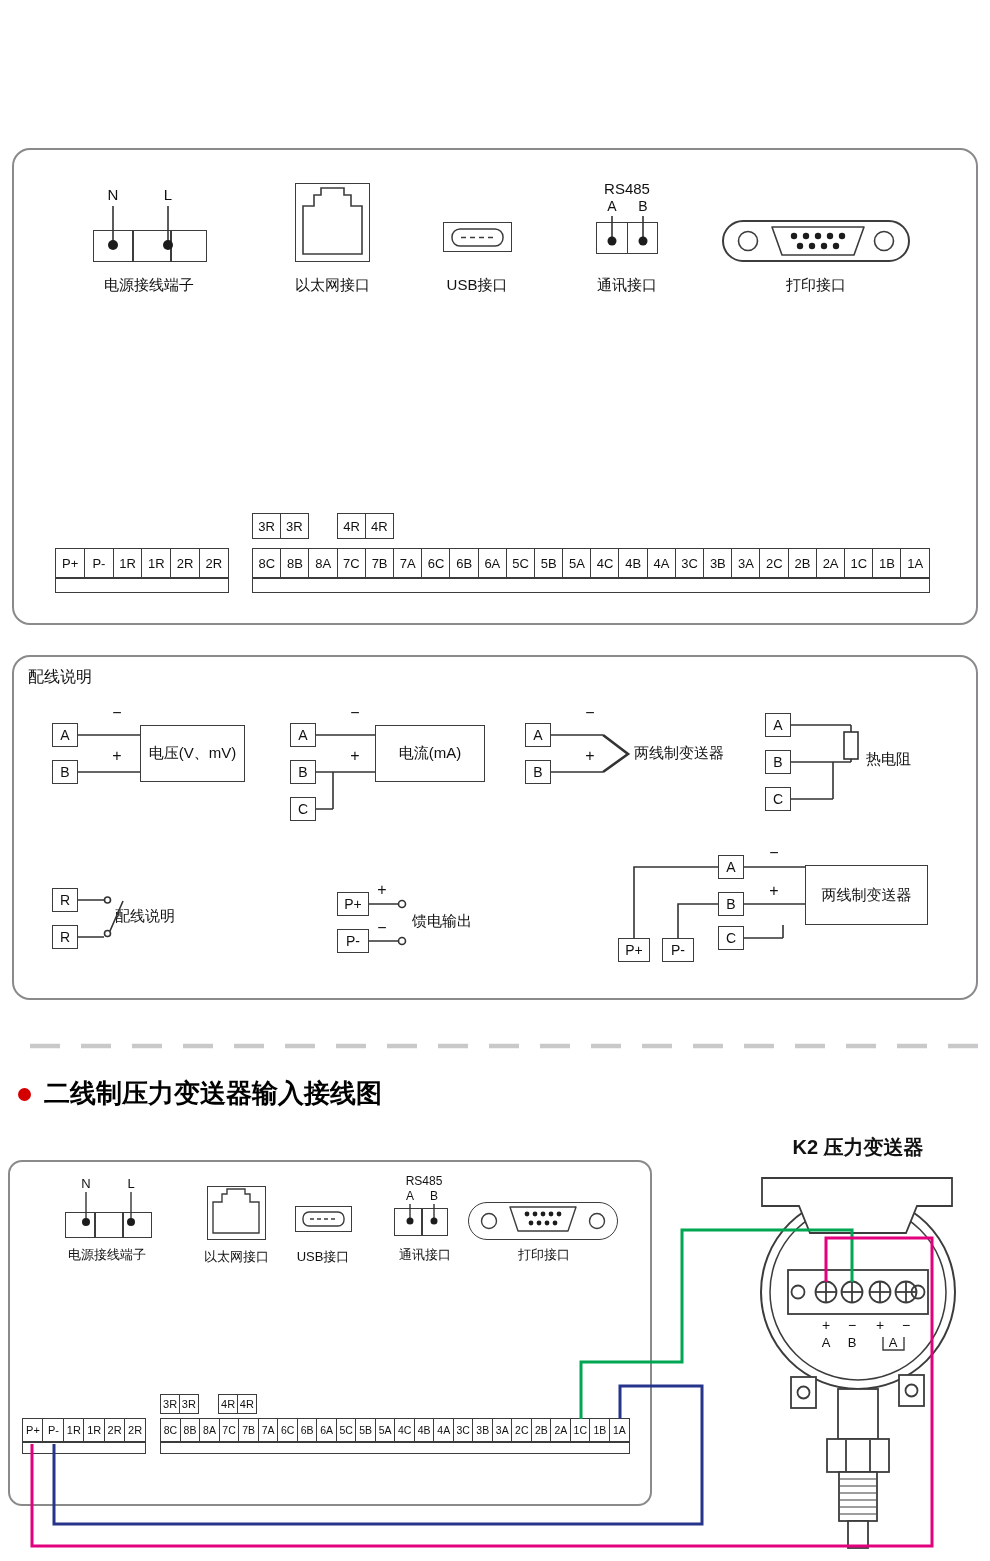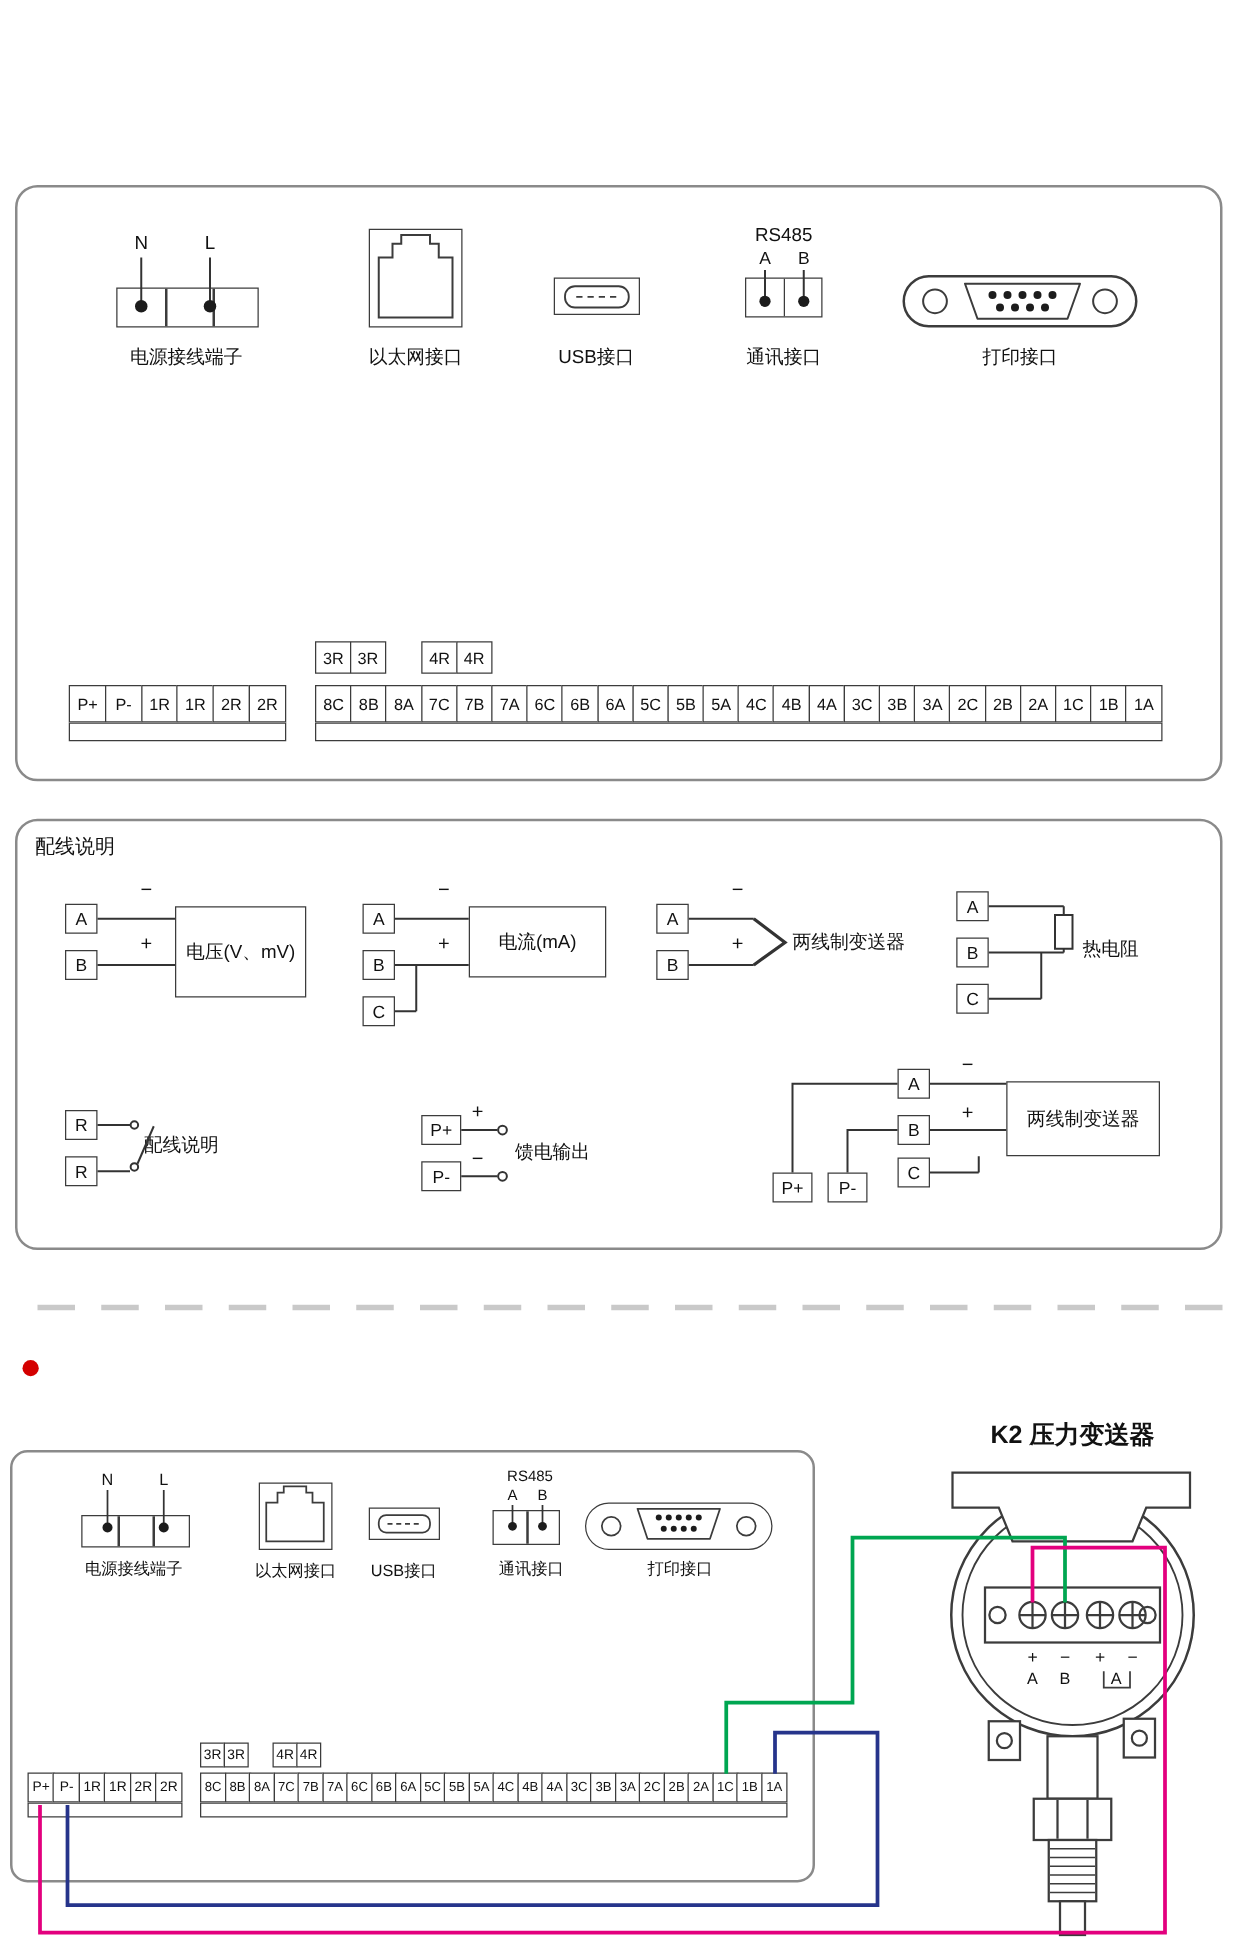--- a/index.html
+++ b/index.html
@@ -116,21 +116,21 @@
     </div>
   <div class="base" style="left:252px;top:578px;width:678px;height:15px"></div>
 
   <div class="panel" style="left:12px;top:655px;width:966px;height:345px"></div>
   <div class="note" style="left:28px;top:667px;font-size:16px">配线说明</div>
 
   <div class="tbox" style="left:52px;top:723px;width:26px;height:24px">A</div>
   <div class="tbox" style="left:52px;top:760px;width:26px;height:24px">B</div>
   <span class="sign" style="left:105px;top:705px;width:24px">−</span>
   <span class="sign" style="left:105px;top:748px;width:24px">+</span>
-  <div class="bigbox" style="left:140px;top:725px;width:105px;height:73px">电压(V、mV)</div>
+  <div class="bigbox" style="left:140px;top:725px;width:105px;height:57px">电压(V、mV)</div>
 
   <div class="tbox" style="left:290px;top:723px;width:26px;height:24px">A</div>
   <div class="tbox" style="left:290px;top:760px;width:26px;height:24px">B</div>
   <div class="tbox" style="left:290px;top:797px;width:26px;height:24px">C</div>
   <span class="sign" style="left:343px;top:705px;width:24px">−</span>
   <span class="sign" style="left:343px;top:748px;width:24px">+</span>
   <div class="bigbox" style="left:375px;top:725px;width:110px;height:57px">电流(mA)</div>
 
   <div class="tbox" style="left:525px;top:723px;width:26px;height:24px">A</div>
   <div class="tbox" style="left:525px;top:760px;width:26px;height:24px">B</div>
@@ -156,20 +156,21 @@
   <div class="tbox" style="left:618px;top:938px;width:32px;height:24px">P+</div>
   <div class="tbox" style="left:662px;top:938px;width:32px;height:24px">P-</div>
   <div class="tbox" style="left:718px;top:855px;width:26px;height:24px">A</div>
   <div class="tbox" style="left:718px;top:892px;width:26px;height:24px">B</div>
   <div class="tbox" style="left:718px;top:926px;width:26px;height:24px">C</div>
   <span class="sign" style="left:762px;top:845px;width:24px">−</span>
   <span class="sign" style="left:762px;top:883px;width:24px">+</span>
   <div class="bigbox" style="left:805px;top:865px;width:123px;height:60px">两线制变送器</div>
 
   <span class="bullet" style="left:18px;top:1088px"></span>
+  <div class="sec-title" style="left:44px;top:1076px">二线制压力变送器输入接线图</div>
 
   <div class="panel" style="left:8px;top:1160px;width:644px;height:346px;border-radius:14px"></div>
 
   <span class="pin13" style="left:74px;top:1176px;width:24px;height:16px">N</span>
   <span class="pin13" style="left:119px;top:1176px;width:24px;height:16px">L</span>
   <div class="outline" style="left:65px;top:1212px;width:87px;height:26px;border-width:1.5px">
     <i class="vdiv" style="left:28px"></i>
     <i class="vdiv" style="left:56px"></i>
   </div>
   <div class="lbl13" style="left:52px;top:1246px;width:110px;height:16px">电源接线端子</div>

